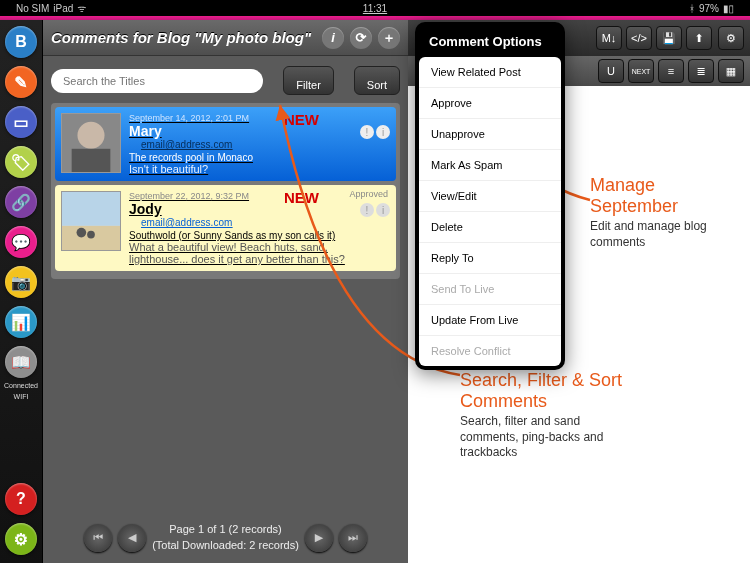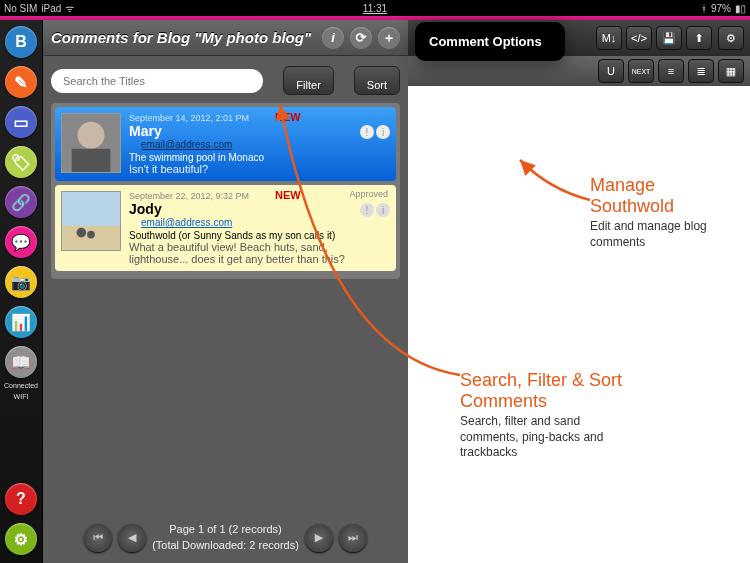--- a/index.html
+++ b/index.html
@@ -1,18 +1,18 @@
 <!DOCTYPE html>
 <html><head>
 <meta charset="utf-8">
 <style>
 * { margin: 0; padding: 0; box-sizing: border-box; }
 body { font-family: -apple-system, Helvetica, Arial, sans-serif; width: 750px; height: 563px; overflow: hidden; background: #fff; position: relative; }
 
-.status-bar { height: 16px; background: #000; color: #ccc; font-size: 10px; display: flex; align-items: center; padding: 0 4px; justify-content: space-between; }
+.status-bar { height: 16px; background: #000; color: #ccc; font-size: 10px; display: flex; align-items: center; padding: 0 16px; justify-content: space-between; }
 .status-bar .left, .status-bar .center, .status-bar .right { display: flex; align-items: center; gap: 4px; }
 .status-bar .center { position: absolute; left: 50%; transform: translateX(-50%); text-decoration: underline; }
 
 .pink-bar { height: 4px; background: linear-gradient(#e91e8c, #c4167a); }
 
 .container { display: flex; height: 543px; }
 
 .sidebar { width: 43px; background: linear-gradient(#222, #111); display: flex; flex-direction: column; align-items: center; padding-top: 6px; gap: 8px; border-right: 1px solid #000; }
 .sidebar-icon { width: 32px; height: 32px; border-radius: 50%; display: flex; align-items: center; justify-content: center; color: #fff; font-weight: bold; box-shadow: inset 0 1px 2px rgba(255,255,255,.4), 0 1px 3px rgba(0,0,0,.6); cursor: pointer; }
 .sidebar-label { color: #ddd; font-size: 7px; text-align: center; margin-top: -4px; }
@@ -22,35 +22,35 @@
 
 .left-panel { width: 365px; background: #5a5a5a; display: flex; flex-direction: column; position: relative; }
 .header { height: 36px; background: linear-gradient(#6a6a6a, #4e4e4e); display: flex; align-items: center; padding: 0 8px; gap: 6px; border-bottom: 1px solid #333; }
 .header-title { color: #fff; font-weight: bold; font-size: 15px; text-shadow: 0 -1px 0 #000; font-style: italic; flex: 1; }
 .header-icon { width: 22px; height: 22px; border-radius: 50%; background: #777; display: flex; align-items: center; justify-content: center; color: #fff; font-size: 13px; font-weight: bold; box-shadow: inset 0 1px 1px rgba(255,255,255,.3); cursor: pointer; }
 
 .search-row { display: flex; align-items: center; padding: 10px 8px 8px; gap: 20px; }
 .search-input { flex: 1; height: 24px; border-radius: 12px; border: none; padding: 0 12px; font-size: 11px; background: #fff; color: #999; }
 .pill-btn { height: 29px; padding: 12px 12px; border-radius: 6px; background: linear-gradient(#555,#333); color: #fff; border: 1px solid #222; font-size: 11px; cursor: pointer; text-align: center; }
 
-.comments-list { padding: 0 8px; background: #797979; border-radius: 4px; margin: 0 8px; padding: 4px; }
+.comments-list { padding: 0 8px; background: #797979; border-radius: 4px; margin: 0 8px; padding: 4px; text-decoration: underline; }
 .comment-card { background: #fef9c3; border-radius: 4px; margin-bottom: 4px; display: flex; padding: 6px; gap: 8px; position: relative; }
 .comment-card.selected { background: linear-gradient(#3ca0f8, #0560d6); color: #fff; }
 .avatar { width: 60px; height: 60px; background: #ccc; border: 1px solid #999; flex-shrink: 0; }
 .avatar svg { width: 100%; height: 100%; }
 .comment-body { flex: 1; font-size: 10px; }
 .comment-date { color: #888; font-size: 9px; }
 .comment-card.selected .comment-date { color: #cde4ff; }
 .comment-author { font-size: 14px; font-weight: bold; }
 .comment-email { color: #0560d6; font-size: 10px; text-decoration: underline; margin-left: 12px; }
 .comment-card.selected .comment-email { color: #052d59; }
 .comment-title { font-size: 10px; margin-top: 2px; }
 .comment-text { font-size: 11px; color: #555; }
 .comment-card.selected .comment-text { color: #eaf3ff; }
-.new-badge { position: absolute; top: 4px; left: 220px; color: #d40000; font-weight: bold; font-size: 11px; }
+.new-badge { position: absolute; top: 4px; left: 229px; color: #d40000; font-weight: bold; font-size: 15px; }
 .approved { position: absolute; top: 4px; right: 8px; color: #888; font-size: 9px; }
 .status-dots { position: absolute; top: 18px; right: 6px; display: flex; gap: 2px; }
 .dot { width: 14px; height: 14px; border-radius: 50%; background: #ddd; display: inline-flex; align-items: center; justify-content: center; font-size: 10px; color: #999; }
 .comment-card.selected .dot { background: #eee; }
 
 .pager { position: absolute; bottom: 10px; left: 0; right: 0; display: flex; align-items: center; justify-content: center; gap: 6px; color: #eee; font-size: 11px; }
 .pager-btn { width: 28px; height: 28px; border-radius: 50%; background: radial-gradient(#666,#333); display: flex; align-items: center; justify-content: center; color: #ccc; cursor: pointer; box-shadow: 0 1px 2px #000; }
 .pager-text { text-align: center; line-height: 1.4; }
 
 .right-panel { flex: 1; background: #fff; position: relative; }
@@ -132,21 +132,21 @@
           <div class="avatar" style="background:#888">
             <svg viewBox="0 0 60 60">
                 <circle cx="30" cy="22" r="14" fill="#c9b8a8"></circle>
                 <rect x="10" y="36" width="40" height="24" fill="#555"></rect>
               </svg>
           </div>
           <div class="comment-body">
             <div class="comment-date">September 14, 2012, 2:01 PM</div>
             <div class="comment-author">Mary</div>
             <div class="comment-email">email@address.com</div>
-            <div class="comment-title">The swimming pool in Monaco</div>
+            <div class="comment-title">The records pool in Monaco</div>
             <div class="comment-text">Isn't it beautiful?</div>
           </div>
           <span class="new-badge">NEW</span>
           <div class="status-dots">
               <span class="dot">!</span>
               <span class="dot">i</span>
             </div>
         </div>
 
         <div class="comment-card">
@@ -200,24 +200,36 @@
         <div class="tool-btn">≡</div>
         <div class="tool-btn">≣</div>
         <div class="tool-btn">▦</div>
       </div>
     </div>
   </div>
 </div>
 
 <div class="popover">
   <div class="popover-header">Comment Options</div>
+  <div class="popover-list" id="popover-list">
+      <div class="popover-item">View Related Post</div>
+      <div class="popover-item">Approve</div>
+      <div class="popover-item">Unapprove</div>
+      <div class="popover-item">Mark As Spam</div>
+      <div class="popover-item">View/Edit</div>
+      <div class="popover-item">Delete</div>
+      <div class="popover-item">Reply To</div>
+      <div class="popover-item disabled">Send To Live</div>
+      <div class="popover-item">Update From Live</div>
+      <div class="popover-item disabled">Resolve Conflict</div>
+    </div>
 </div>
 
 <div class="annotation ann1">
-  <h3>Manage Southwold</h3>
+  <h3>Manage September</h3>
   <p>Edit and manage blog comments</p>
 </div>
 <div class="annotation ann2">
   <h3>Search, Filter &amp; Sort Comments</h3>
   <p>Search, filter and sand comments, ping-backs and trackbacks</p>
 </div>
 
 <svg class="arrow" style="top:150px;left:510px" width="90" height="60">
   <defs>
       <marker id="ah1" markerWidth="8" markerHeight="8" refX="6" refY="3" orient="auto">

